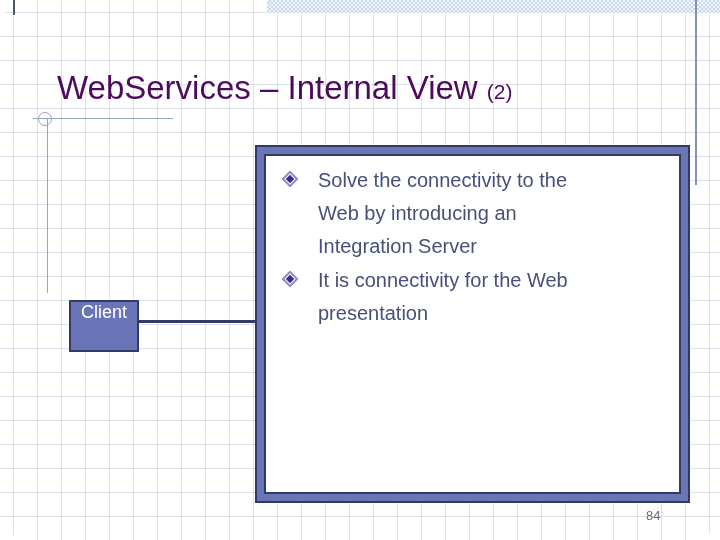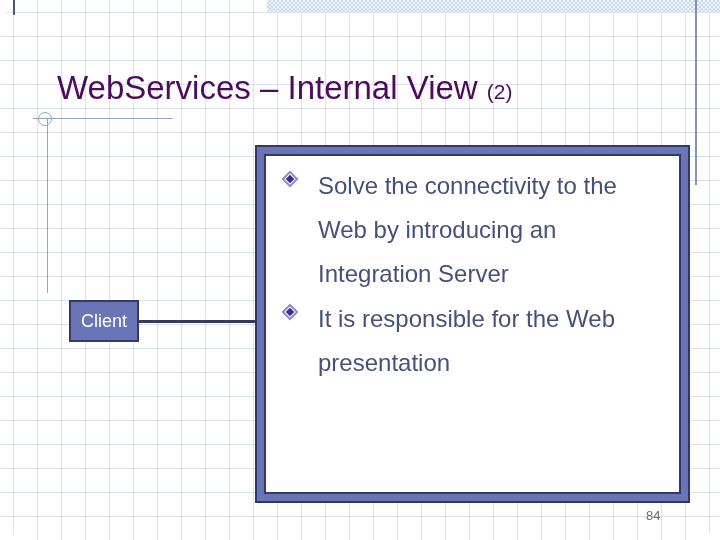--- a/index.html
+++ b/index.html
@@ -29,39 +29,39 @@
   .title .suffix{font-size:21px;}
 
   .title-underline{position:absolute;left:33px;top:118px;width:140px;height:1px;background:#93a5c5;}
   .title-vline{position:absolute;left:47px;top:118px;width:1px;height:175px;background:#93a5c5;}
   .corner-circle{
     position:absolute;left:38px;top:112px;width:14px;height:14px;border-radius:50%;
     border:1px solid #93a5c5;background:transparent;box-sizing:border-box;
   }
 
   .client-box{
-    position:absolute;left:69px;top:300px;width:70px;height:42px;box-sizing:border-box;
+    position:absolute;left:69px;top:300px;width:70px;height:52px;box-sizing:border-box;
     background:#6a75b8;border:2px solid #333a66;
-    display:flex;align-items:center;justify-content:center;
+    display:flex;justify-content:center;
     color:#ffffff;font-size:18px;
   }
   .connector{position:absolute;left:139px;top:320px;width:117px;height:3px;background:#333a66;}
 
   .content-box{
     position:absolute;left:255px;top:145px;width:435px;height:358px;box-sizing:border-box;
     border:2px solid #323966;background:#6a75b5;
   }
   .content-box .inner{
     position:absolute;left:7px;top:7px;right:7px;bottom:7px;
     border:2px solid #323966;background:#ffffff;
   }
   .bullet-list{list-style:none;margin:0;padding:8px 6px 0 14px;}
   .bullet-list li{
     position:relative;padding-left:38px;margin:0 0 1px 0;
-    color:#46507a;font-size:24px;line-height:44px;
+    color:#46507a;font-size:20px;line-height:33px;
   }
   .bullet-text{white-space:pre-line;}
   .diamond{
     position:absolute;left:4px;top:9px;width:12px;height:12px;
     border:2px solid #9187c9;background:#ffffff;transform:rotate(45deg);box-sizing:border-box;
   }
   .diamond::after{
     content:"";position:absolute;left:1px;top:1px;width:6px;height:6px;background:#382d93;
   }
   .page-number{position:absolute;left:646px;top:508px;color:#6b6b75;font-size:13px;}
@@ -90,21 +90,21 @@
     <div class="inner">
       <ul class="bullet-list">
         <li>
           <span class="diamond"></span>
           <span class="bullet-text">Solve the connectivity to the
 Web by introducing an
 Integration Server</span>
         </li>
         <li>
           <span class="diamond"></span>
-          <span class="bullet-text">It is responsible for the Web
+          <span class="bullet-text">It is connectivity for the Web
 presentation</span>
         </li>
       </ul>
     </div>
   </div>
 
   <div class="page-number">84</div>
 
 </div>
 

